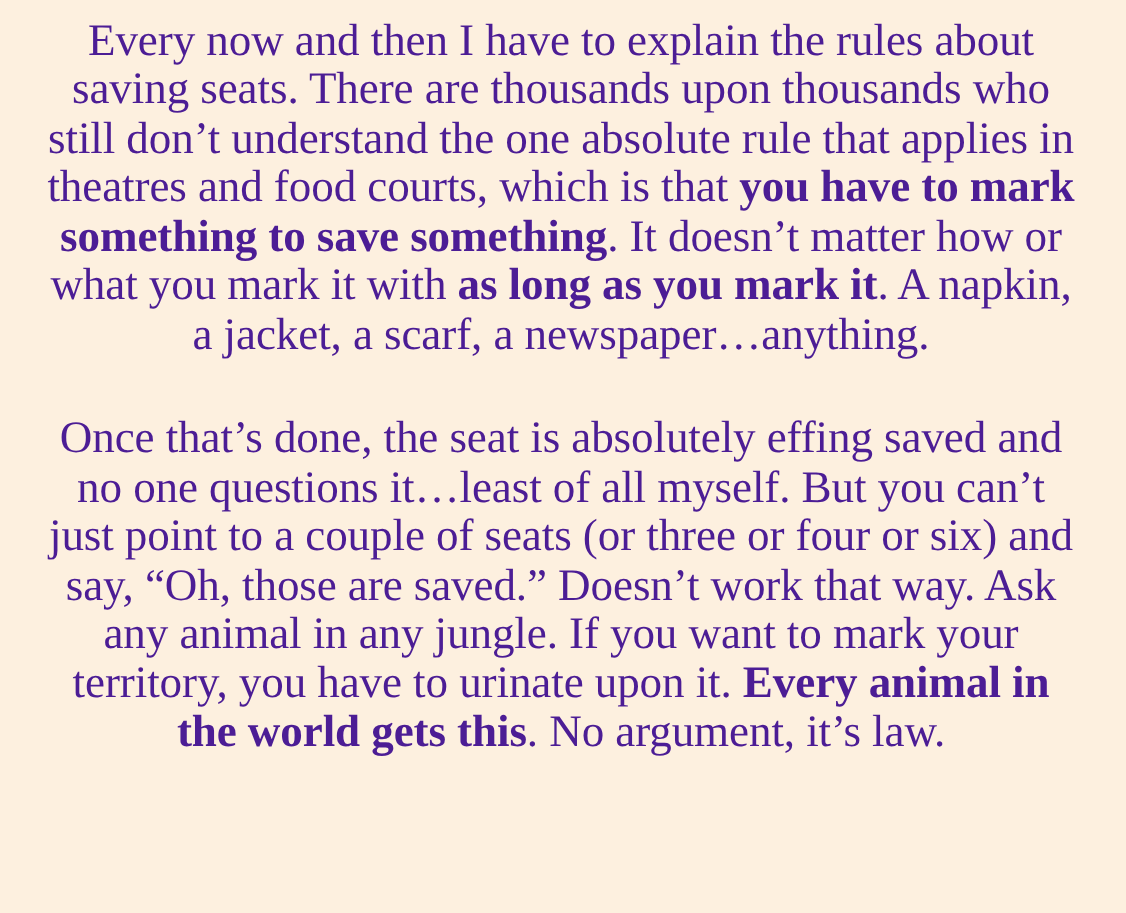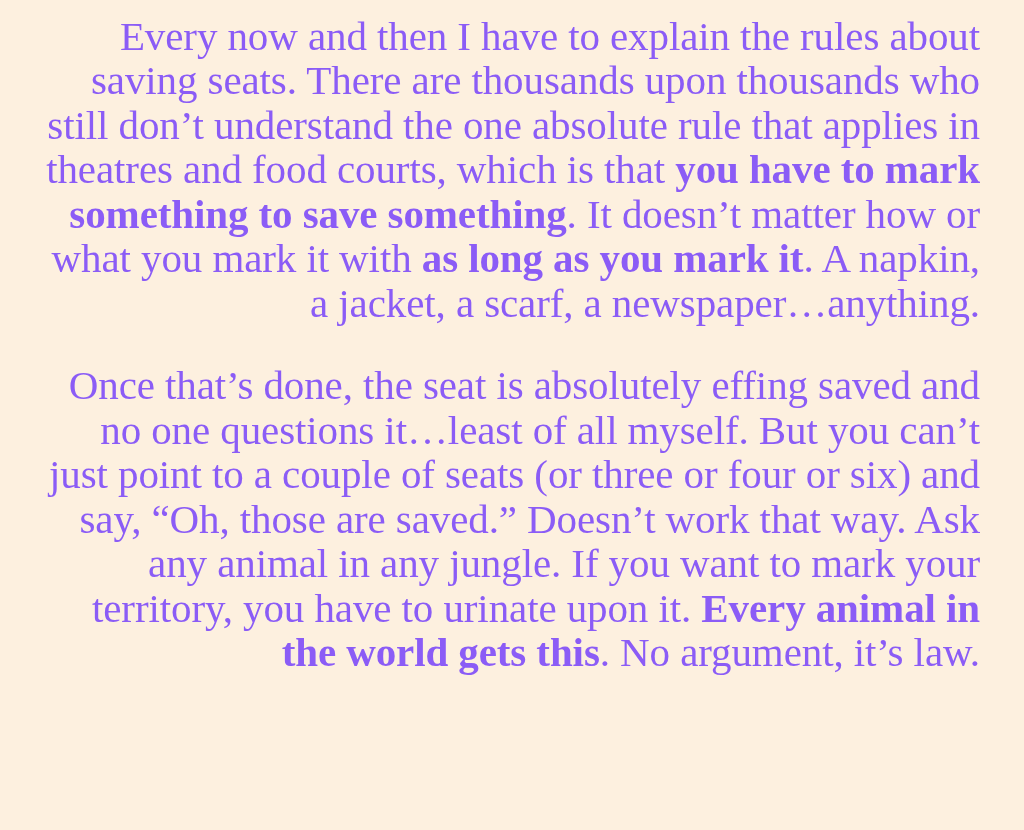--- a/index.html
+++ b/index.html
@@ -18,26 +18,26 @@
     width: 1024px;
     height: 830px;
     box-sizing: border-box;
     padding: 14px 44px 0 40px;
     background: #fdf0df;
   }
   .para {
     font-size: 41px;
     line-height: 1.085;
     letter-spacing: -0.1px;
-    text-align: right;
+    text-align: center;
     margin: 0;
-    color: #8b5cf6;
+    color: #4c1d95;
   }
   .para + .para {
-    margin-top: 38px;
+    margin-top: 50px;
     font-family: Liberation Serif, serif;
   }
   .para b {
     font-weight: bold;
   }
 </style>
 </head>
 <body>
 
 <div class="page">

